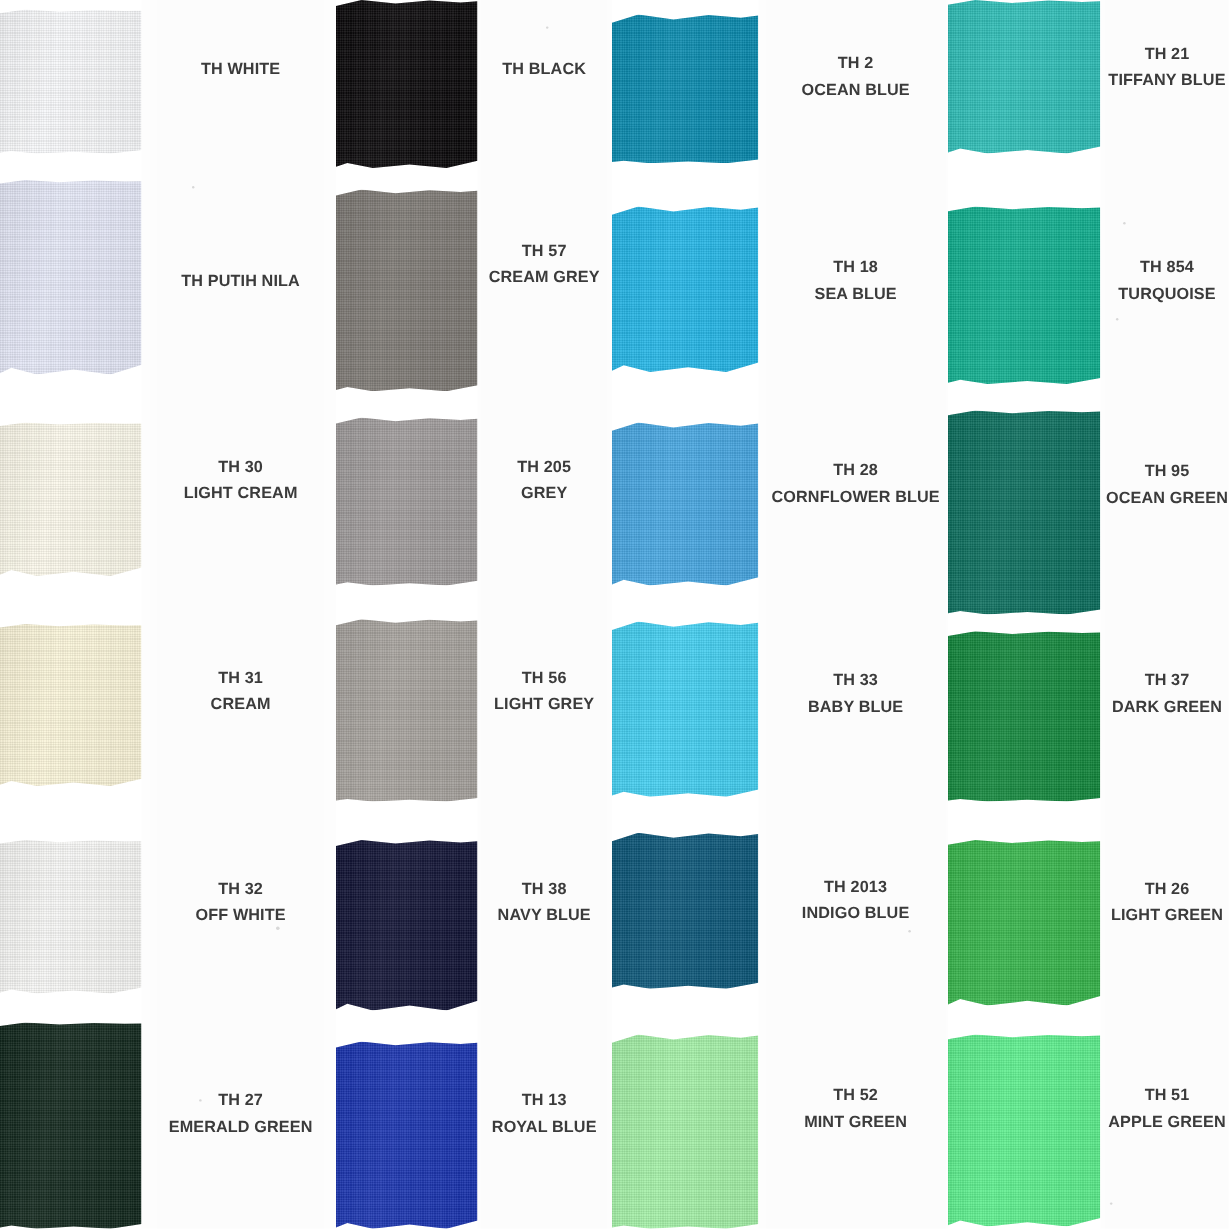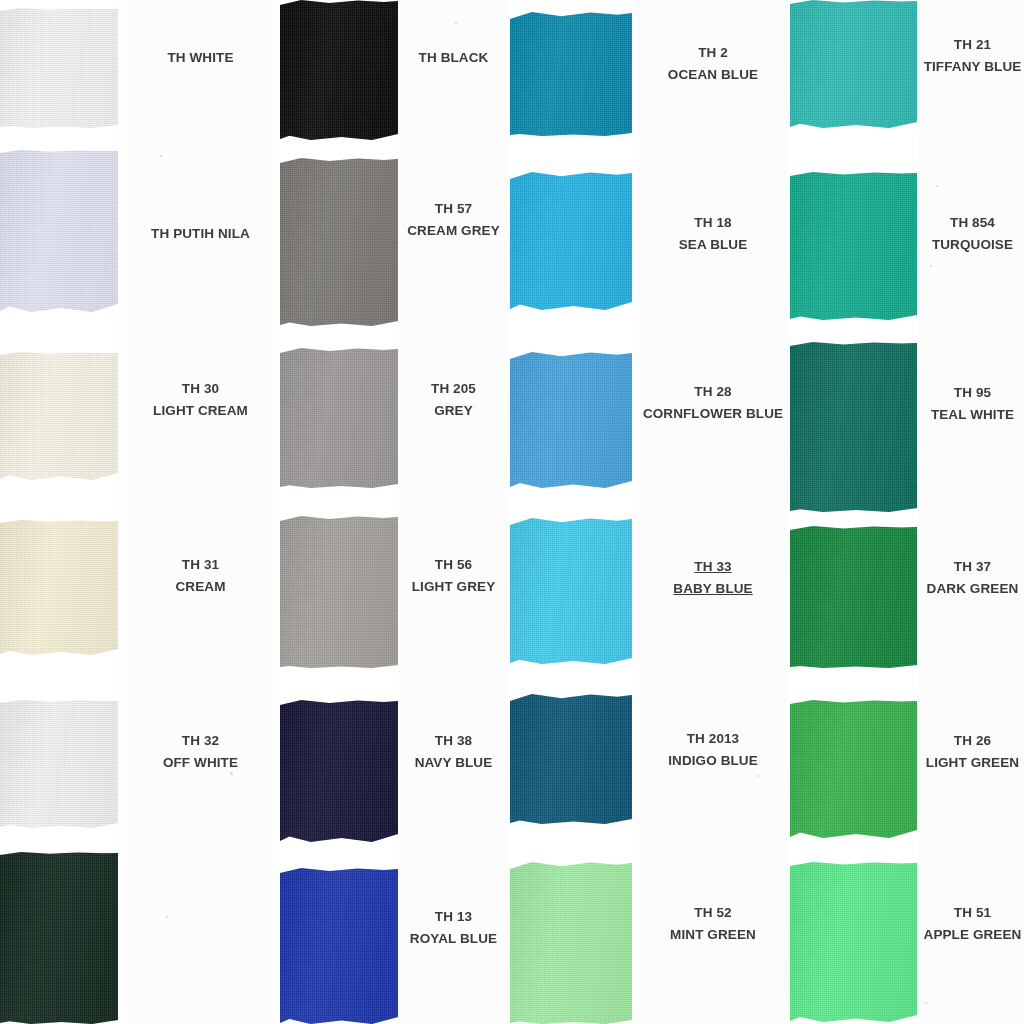--- a/index.html
+++ b/index.html
@@ -141,20 +141,24 @@
         <span class="name">LIGHT CREAM</span>
       </div>
       <div class="label" style="top: 548px; height: 56px;">
         <span class="code">TH 31</span>
         <span class="name">CREAM</span>
       </div>
       <div class="label" style="top: 724px; height: 56px;">
         <span class="code">TH 32</span>
         <span class="name">OFF WHITE</span>
       </div>
+      <div class="label" style="top: 900px; height: 56px;">
+        <span class="code">TH 27</span>
+        <span class="name">EMERALD GREEN</span>
+      </div>
     </div>
   </div>
 
   <div class="colgroup" id="grp1">
     <div class="swatchcol">
       <div class="swatch" title="TH BLACK" style="top: 0px; height: 140px; background: rgb(8, 6, 8); clip-path: polygon(0% 5px, 18% 0%, 42% 3px, 66% 0.5px, 88% 2px, 100% 1px, 100% calc(100% - 6px), 78% 100%, 52% calc(100% - 3px), 26% 100%, 8% calc(100% - 4.2px), 0% calc(100% - 1px));"></div>
       <div class="swatch" title="TH 57 DARK GREY" style="top: 158px; height: 168px; background: rgb(124, 120, 115); clip-path: polygon(0% 5px, 18% 0%, 42% 3px, 66% 0.5px, 88% 2px, 100% 1px, 100% calc(100% - 5px), 78% 100%, 52% calc(100% - 2.5px), 26% 100%, 8% calc(100% - 3.5px), 0% calc(100% - 1px));"></div>
       <div class="swatch" title="TH 205 GREY" style="top: 348px; height: 140px; background: rgb(158, 154, 154); clip-path: polygon(0% 5px, 18% 0%, 42% 3px, 66% 0.5px, 88% 2px, 100% 1px, 100% calc(100% - 4px), 78% 100%, 52% calc(100% - 2px), 26% 100%, 8% calc(100% - 2.8px), 0% calc(100% - 1px));"></div>
       <div class="swatch" title="TH 56 LIGHT GREY" style="top: 516px; height: 152px; background: rgb(165, 161, 156); clip-path: polygon(0% 5px, 18% 0%, 42% 3px, 66% 0.5px, 88% 2px, 100% 1px, 100% calc(100% - 3px), 78% 100%, 52% calc(100% - 1.5px), 26% 100%, 8% calc(100% - 2.1px), 0% calc(100% - 1px));"></div>
       <div class="swatch" title="TH 38 NAVY BLUE" style="top: 700px; height: 142px; background: rgb(16, 18, 52); clip-path: polygon(0% 5px, 18% 0%, 42% 3px, 66% 0.5px, 88% 2px, 100% 1px, 100% calc(100% - 8px), 78% 100%, 52% calc(100% - 4px), 26% 100%, 8% calc(100% - 5.6px), 0% calc(100% - 1px));"></div>
@@ -203,21 +207,21 @@
         <span class="name">OCEAN BLUE</span>
       </div>
       <div class="label" style="top: 206px; height: 56px;">
         <span class="code">TH 18</span>
         <span class="name">SEA BLUE</span>
       </div>
       <div class="label" style="top: 364px; height: 78px;">
         <span class="code">TH 28</span>
         <span class="name">CORNFLOWER BLUE</span>
       </div>
-      <div class="label" style="top: 550px; height: 56px; text-decoration: underline;">
+      <div class="label" style="top: 550px; height: 56px;">
         <span class="code">TH 33</span>
         <span class="name">BABY BLUE</span>
       </div>
       <div class="label" style="top: 722px; height: 56px;">
         <span class="code">TH 2013</span>
         <span class="name">INDIGO BLUE</span>
       </div>
       <div class="label" style="top: 896px; height: 56px;">
         <span class="code">TH 52</span>
         <span class="name">MINT GREEN</span>
@@ -238,21 +242,21 @@
       <div class="label" style="top: 28px; height: 56px;">
         <span class="code">TH 21</span>
         <span class="name">TIFFANY BLUE</span>
       </div>
       <div class="label" style="top: 206px; height: 56px;">
         <span class="code">TH 854</span>
         <span class="name">TURQUOISE</span>
       </div>
       <div class="label" style="top: 376px; height: 56px;">
         <span class="code">TH 95</span>
-        <span class="name">TEAL WHITE</span>
+        <span class="name">OCEAN GREEN</span>
       </div>
       <div class="label" style="top: 550px; height: 56px;">
         <span class="code">TH 37</span>
         <span class="name">DARK GREEN</span>
       </div>
       <div class="label" style="top: 724px; height: 56px;">
         <span class="code">TH 26</span>
         <span class="name">LIGHT GREEN</span>
       </div>
       <div class="label" style="top: 896px; height: 56px;">

